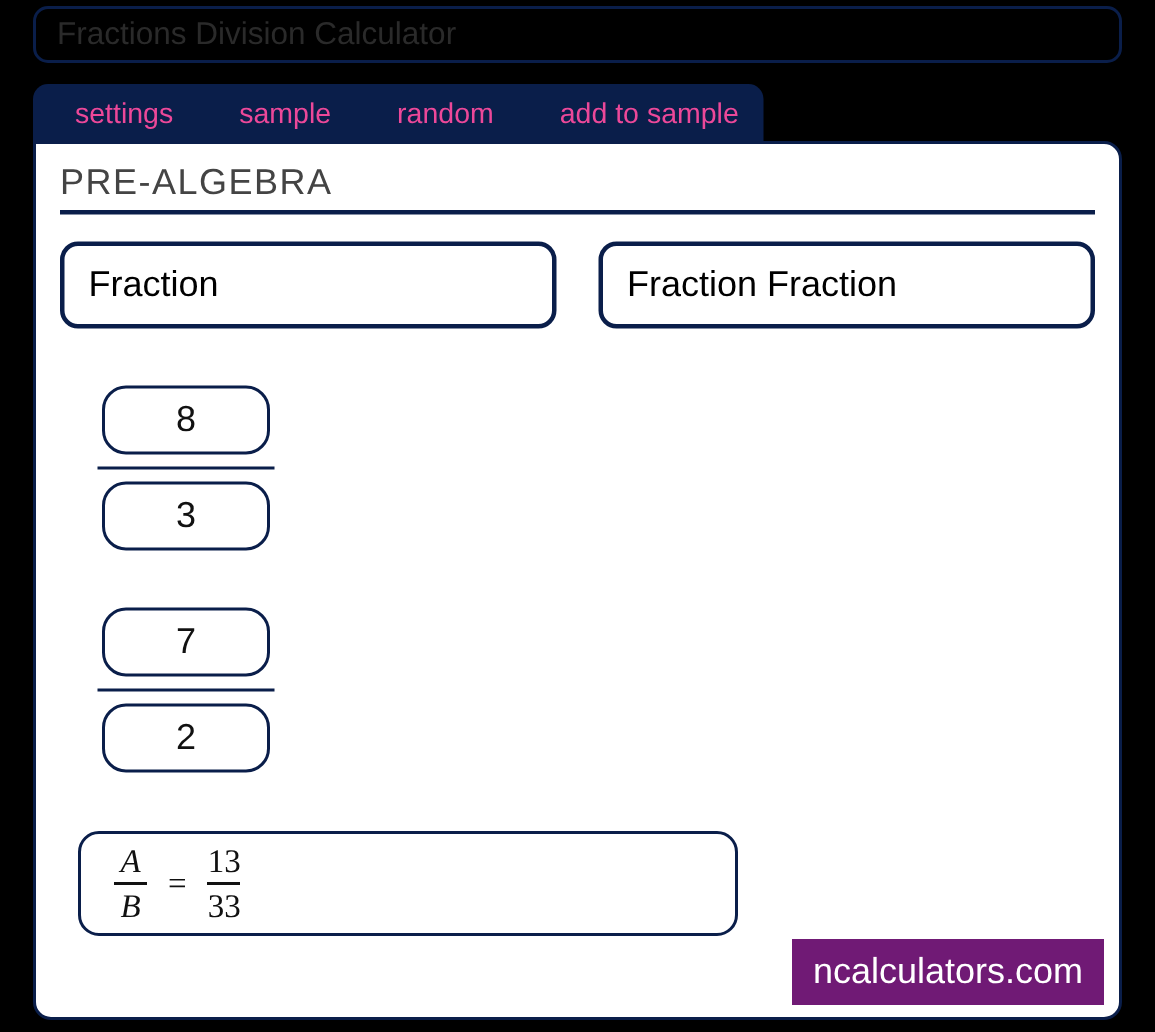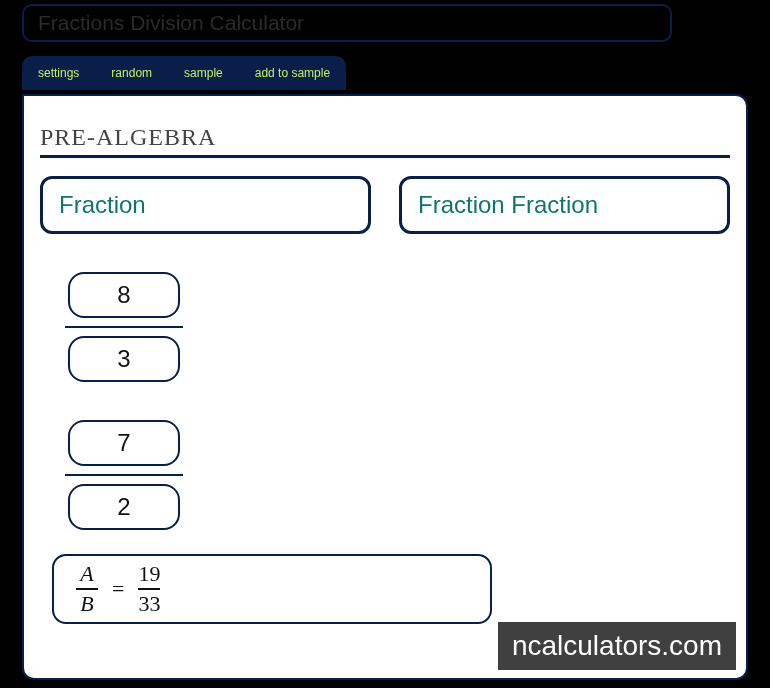--- a/index.html
+++ b/index.html
@@ -8,80 +8,80 @@
     background: #000;
     width: 770px;
     height: 688px;
     position: relative;
     overflow: hidden;
   }
   .title-box {
     position: absolute;
     top: 4px;
     left: 22px;
-    width: 650px;
+    width: 726px;
     height: 38px;
     border: 2px solid #0a1e4a;
     border-radius: 10px;
     display: flex;
     align-items: center;
     padding: 0 14px;
     color: #2a2a2a;
     font-size: 21px;
     font-weight: 500;
   }
   .tabs {
     position: absolute;
     top: 56px;
     left: 22px;
     display: flex;
     background: #0a1e4a;
     border-radius: 10px 10px 0 0;
     padding: 0;
   }
   .tab {
-    color: #bef264;
-    font-size: 12px;
+    color: #ec4899;
+    font-size: 19px;
     padding: 10px 16px;
     cursor: pointer;
+    margin-left: 12px;
   }
   .panel {
     position: absolute;
     top: 94px;
     left: 22px;
     width: 726px;
     height: 586px;
     background: #fff;
     border: 2px solid #0a1e4a;
     border-radius: 12px;
     border-top-left-radius: 0;
   }
   .category {
-    margin: 28px 16px 4px 16px;
+    margin: 12px 16px 4px 16px;
     border-bottom: 3px solid #0a1e4a;
     padding-bottom: 4px;
-    font-family: Liberation Serif, serif;
   }
   .category span {
     font-size: 24px;
     color: #444;
     letter-spacing: 1px;
   }
   .select-row {
     display: flex;
     gap: 28px;
     margin: 18px 16px 0 16px;
   }
   .select-box {
     flex: 1;
     border: 3px solid #0a1e4a;
     border-radius: 12px;
     padding: 12px 16px;
     font-size: 24px;
-    color: #0f766e;
+    color: #000000;
     cursor: pointer;
   }
   .inputs-area {
     margin: 38px 40px 0 40px;
   }
   .frac-row {
     display: flex;
     align-items: flex-start;
     margin-bottom: 38px;
   }
@@ -144,38 +144,38 @@
     height: 1.5px;
     background: #111;
     margin: 3px 0;
   }
   .mini-frac.upright { font-style: normal; }
   .eq { margin: 0 8px; }
   .brand {
     position: absolute;
     right: 10px;
     bottom: 8px;
-    background: #404040;
+    background: #701a75;
     color: #fff;
-    font-size: 28px;
+    font-size: 24px;
     padding: 8px 14px;
     font-weight: 500;
   }
 </style>
 </head>
 <body>
 
 <div class="title-box">
   <span>Fractions Division Calculator</span>
 </div>
 
 <div class="tabs">
   <div class="tab">settings</div>
+  <div class="tab">sample</div>
   <div class="tab">random</div>
-  <div class="tab">sample</div>
   <div class="tab">add to sample</div>
 </div>
 
 <div class="panel">
 
   <div class="category">
     <span>PRE-ALGEBRA</span>
   </div>
 
   <div class="select-row">
@@ -208,21 +208,21 @@
   </div>
 
   <div class="result-box">
     <span class="mini-frac">
       <span>A</span>
       <span class="bar"></span>
       <span>B</span>
     </span>
     <span class="eq">=</span>
     <span class="mini-frac upright">
-      <span>19</span>
+      <span>13</span>
       <span class="bar"></span>
       <span>33</span>
     </span>
   </div>
 
   <div class="brand">ncalculators.com</div>
 
 </div>
 
 </body></html>

